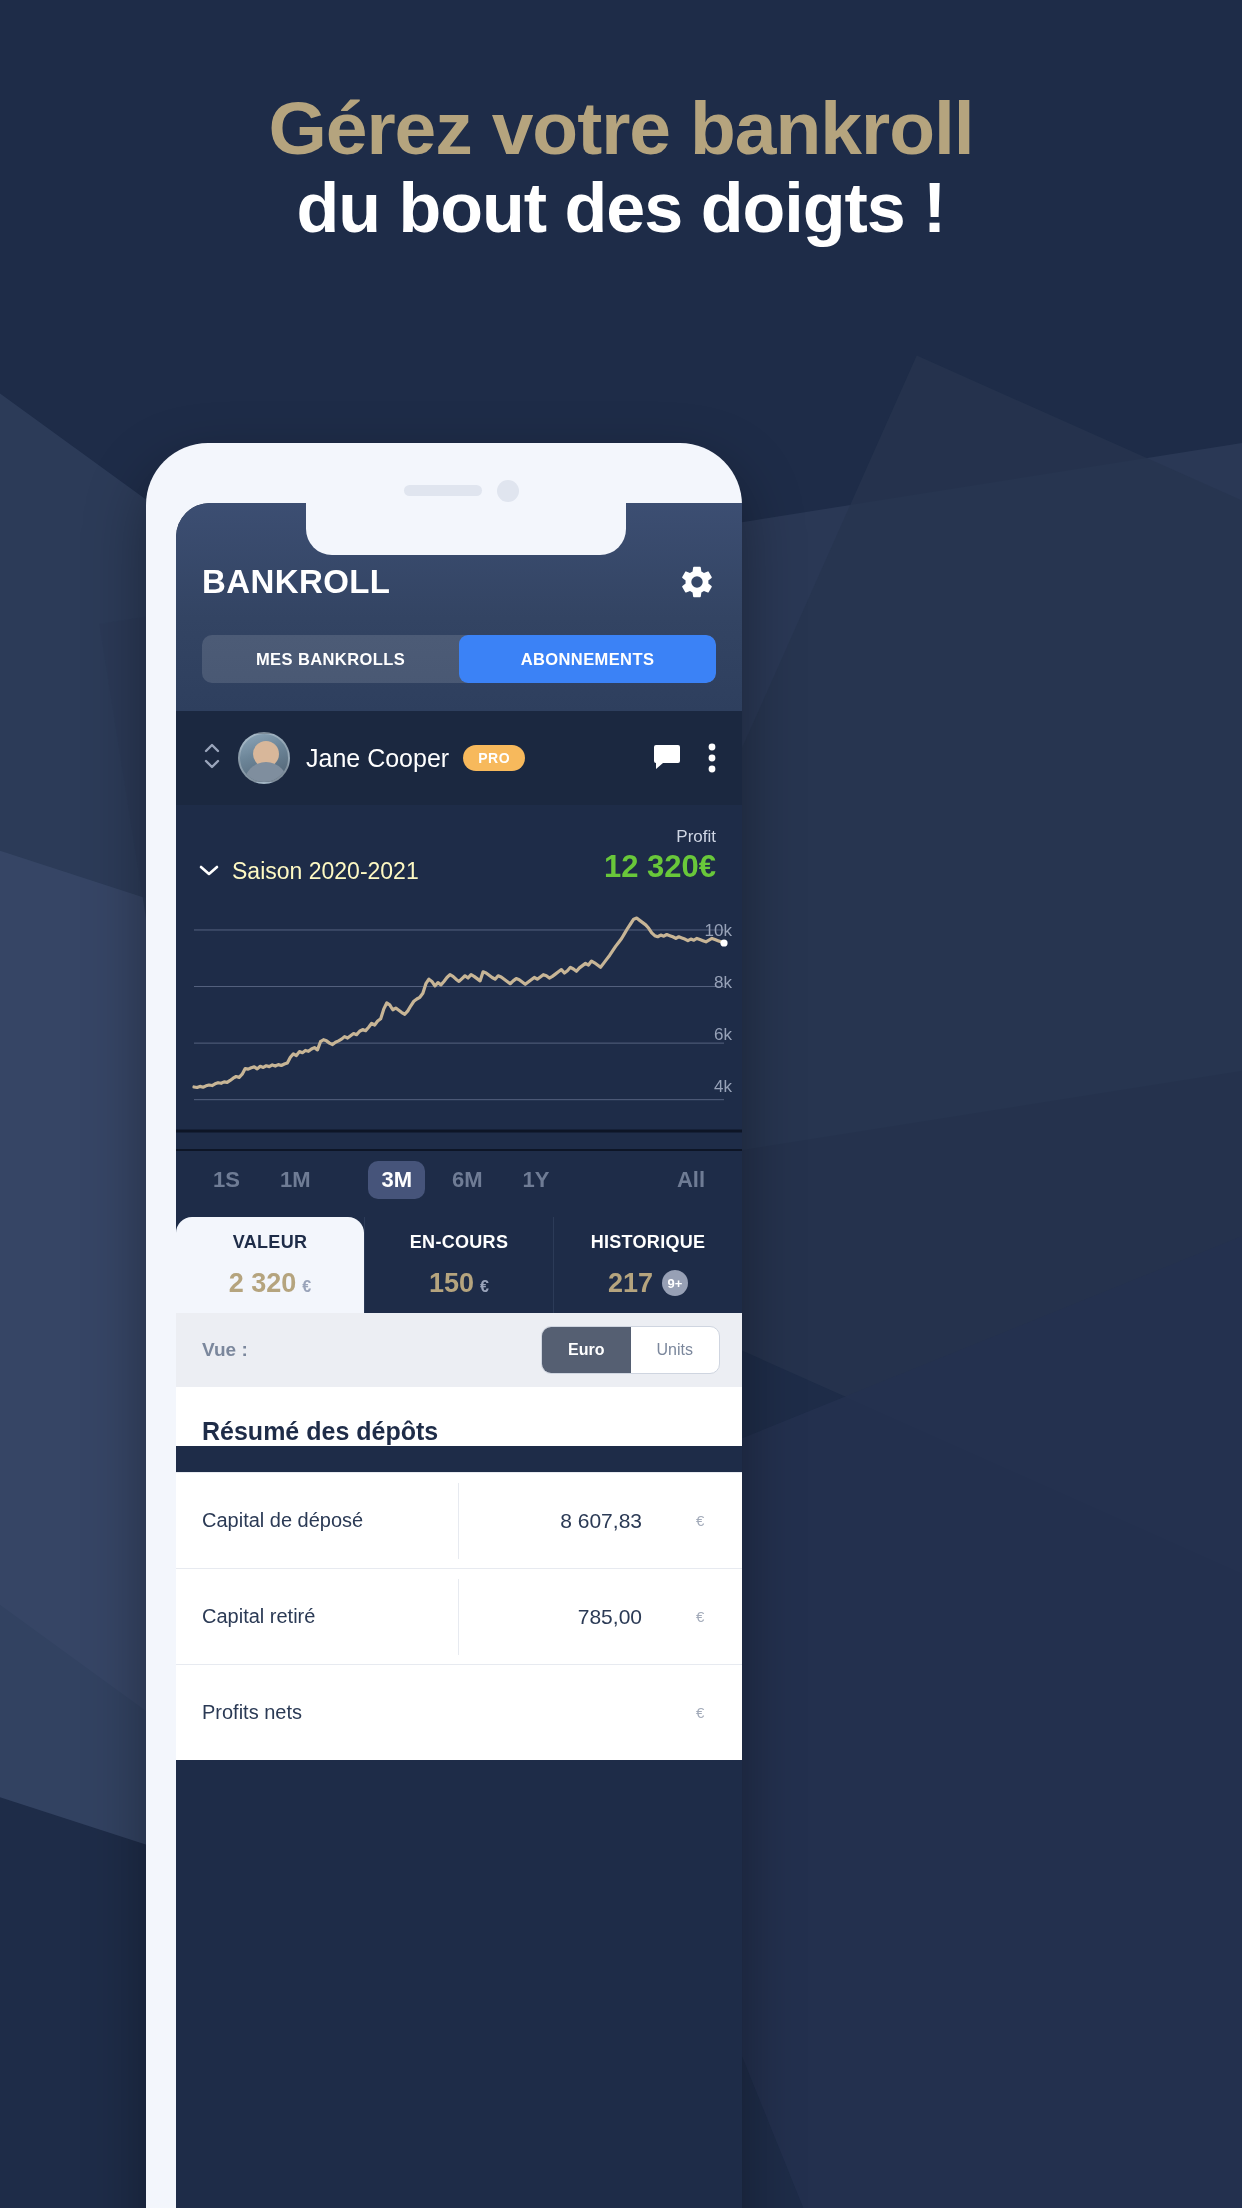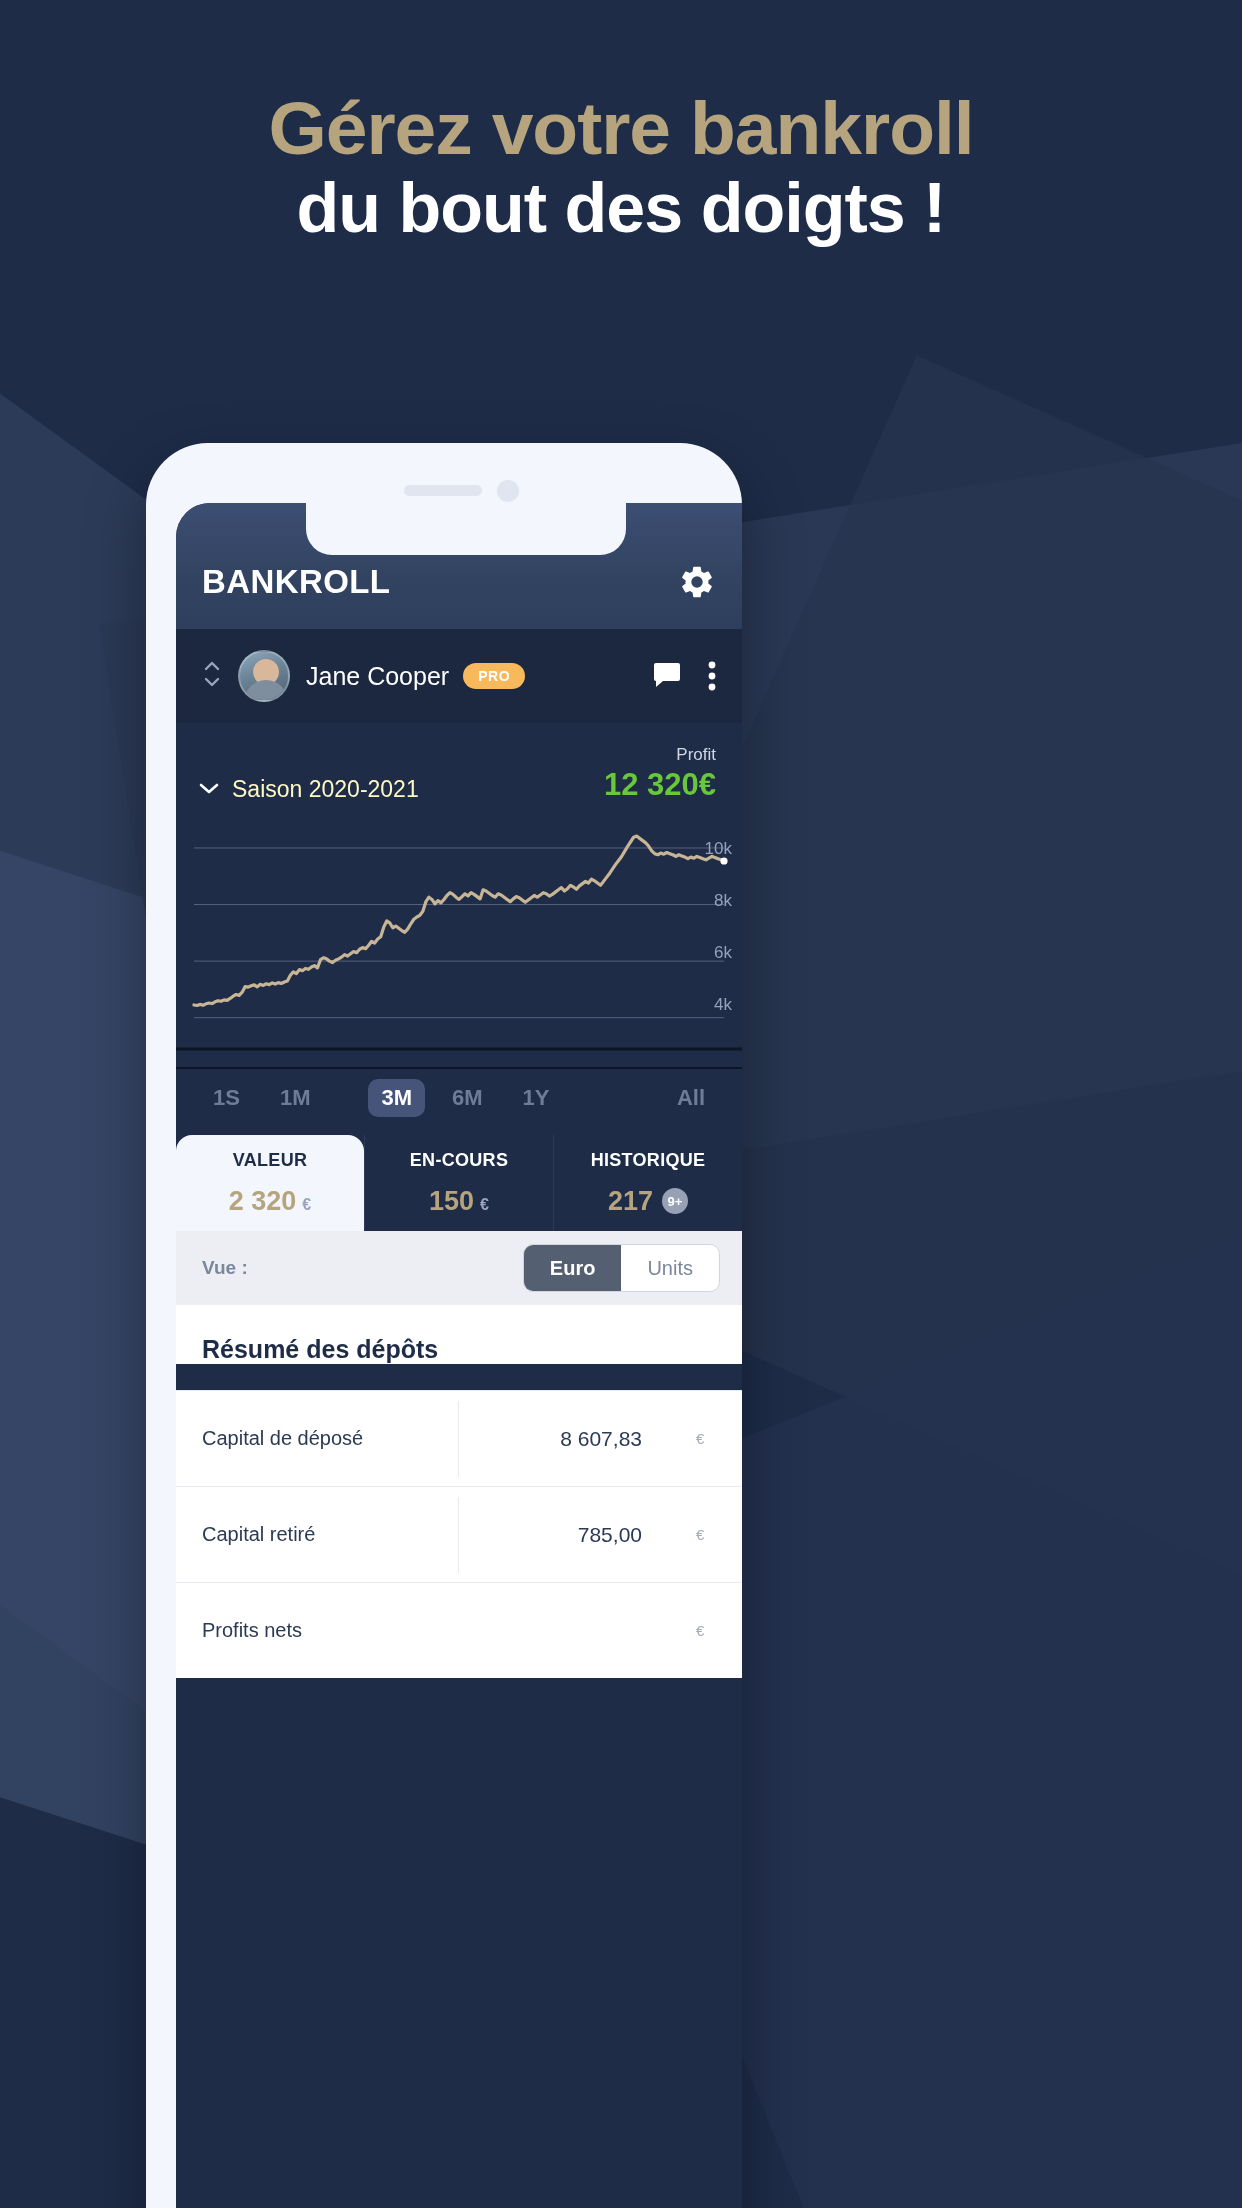--- a/index.html
+++ b/index.html
@@ -275,21 +275,21 @@
     display: flex;
     border: 1px solid #cfd5e0;
     border-radius: 10px;
     overflow: hidden;
     background: #fff;
     height: 48px;
   }
   .toggle-opt {
     display:flex; align-items:center; justify-content:center;
     padding: 0 26px;
-    font-size: 20px;
+    font-size: 16px;
     color: #7b879c;
   }
   .toggle-opt.active { background: #555f72; color: #fff; font-weight: bold; }
 
   
   .summary { background: #fff; padding: 30px 26px 0 26px; }
   .summary-title { color: #1e2c48; font-size: 25px; font-weight: bold; }
   .table { background:#fff; margin-top: 26px; }
   .trow {
     display:flex; align-items:center;
@@ -332,20 +332,24 @@
     <div class="app-header">
       <div class="app-header-top">
         <div class="app-title">BANKROLL</div>
         <span>
           <svg class="gear-icon" viewBox="0 0 24 24" fill="#ffffff">
             <path d="M19.14 12.94a7.07 7.07 0 0 0 .06-.94 7.07 7.07 0 0 0-.06-.94l2.03-1.58a.5.5 0 0 0 .12-.62l-1.92-3.32a.5.5 0 0 0-.6-.22l-2.39.96a7.2 7.2 0 0 0-1.62-.94l-.36-2.54a.5.5 0 0 0-.5-.42h-3.84a.5.5 0 0 0-.5.42l-.36 2.54c-.58.24-1.12.56-1.62.94l-2.39-.96a.5.5 0 0 0-.6.22L2.67 8.86a.5.5 0 0 0 .12.62l2.03 1.58a7.3 7.3 0 0 0 0 1.88L2.79 14.5a.5.5 0 0 0-.12.62l1.92 3.32c.13.22.39.31.6.22l2.39-.96c.5.38 1.04.7 1.62.94l.36 2.54c.04.24.25.42.5.42h3.84c.25 0 .46-.18.5-.42l.36-2.54c.58-.24 1.12-.56 1.62-.94l2.39.96c.22.09.47 0 .6-.22l1.92-3.32a.5.5 0 0 0-.12-.62l-2.03-1.56zM12 15.6A3.6 3.6 0 1 1 15.6 12 3.6 3.6 0 0 1 12 15.6z"></path>
           </svg>
         </span>
       </div>
 
+      <div class="seg">
+        <div class="seg-item">MES BANKROLLS</div>
+        <div class="seg-item active">ABONNEMENTS</div>
+      </div>
     </div>
 
     <div class="user-row">
       <span>
         <svg class="sort-icon" viewBox="0 0 20 34" fill="none" stroke="#9aa5bb" stroke-width="2.4" stroke-linecap="round" stroke-linejoin="round">
           <path d="M4 12 L10 6 L16 12"></path>
           <path d="M4 22 L10 28 L16 22"></path>
         </svg>
       </span>
       <div class="avatar"></div>

